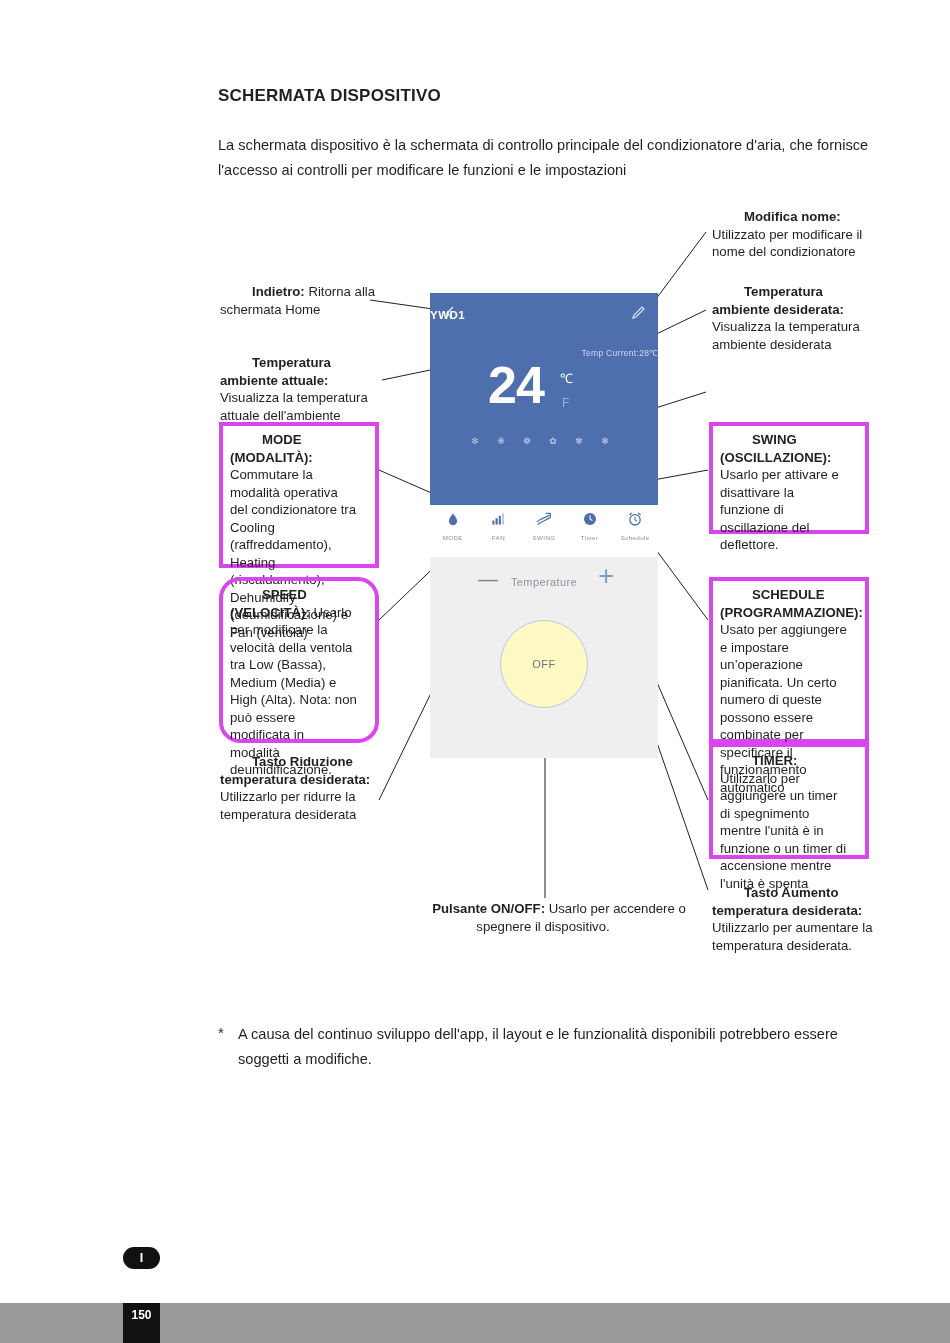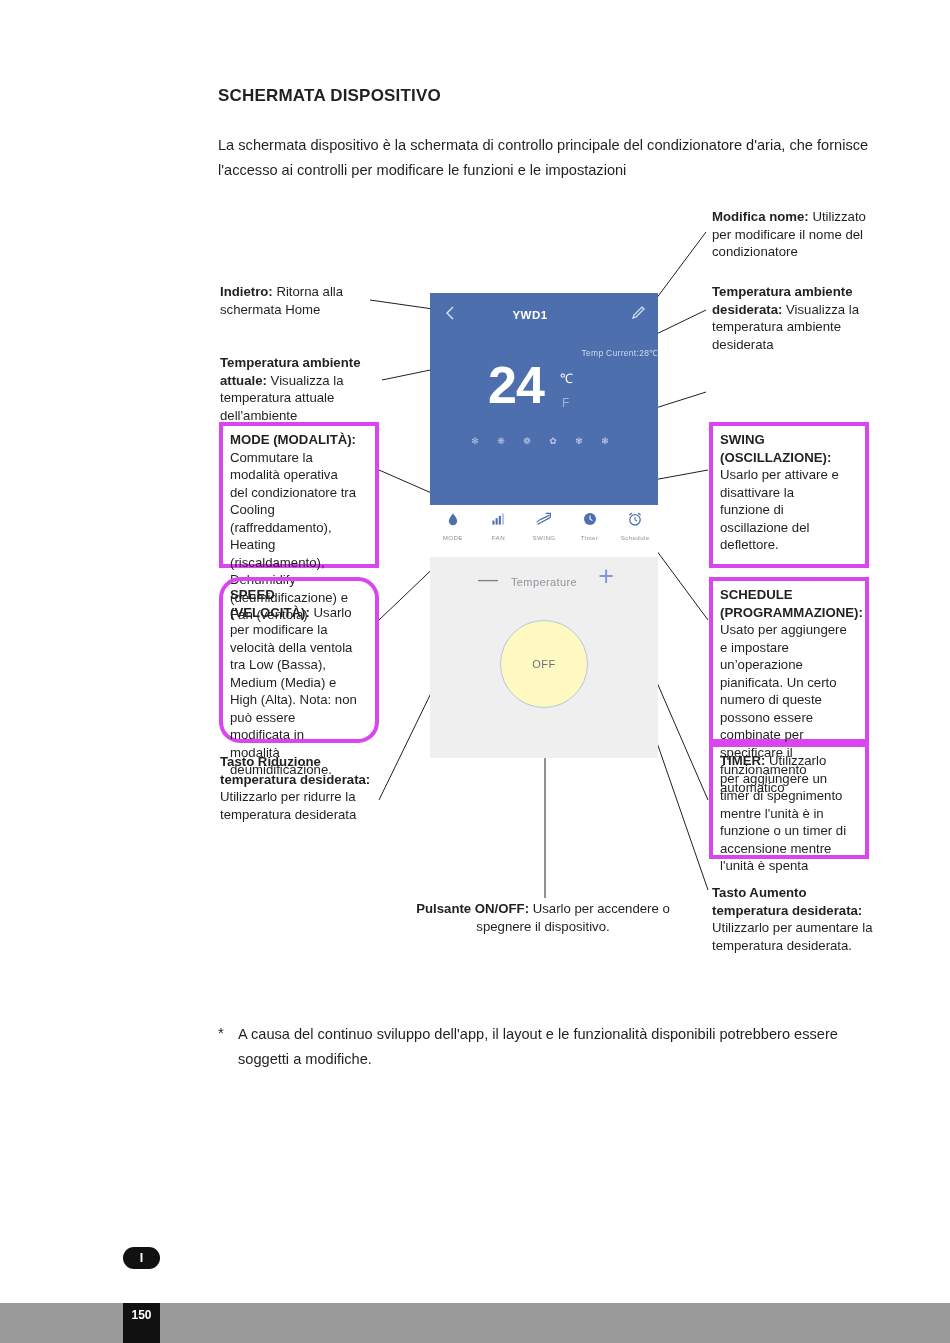--- a/index.html
+++ b/index.html
@@ -54,21 +54,20 @@
     left: 0; top: 0;
     width: 228px;
     height: 212px;
     background: #4e6fae;
     color: #fff;
   }
   .phone-title {
     position: absolute;
     left: 0; top: 16px;
     width: 200px;
-    text-align: center;
     font-size: 11.5px;
     font-weight: bold;
     letter-spacing: 0.5px;
     color: #ffffff;
   }
   .nav-back {
     position: absolute;
     left: 12px;
     top: 12px;
     width: 16px;
@@ -206,21 +205,21 @@
     align-items: center;
     justify-content: center;
   }
 
   
   .callout {
     position: absolute;
     font-size: 13.2px;
     line-height: 17.5px;
   }
-  .callout b { font-weight: bold; }
+  .callout b { font-weight: bold; margin-left: 32px; }
   .boxed {
     border: 4px solid #d946ef;
     padding: 5px 18px 6px 7px;
     box-sizing: border-box;
   }
 
   
   svg.leaders {
     position: absolute;
     left: 0; top: 0;
@@ -428,21 +427,21 @@
   </div>
 
   <div class="callout boxed" style="left:219px; top:577px; width:160px; height:166px;border-radius:21px;">
     <b>SPEED (VELOCITÀ):</b><span> Usarlo per modificare la velocità della ventola tra Low (Bassa), Medium (Media) e High (Alta). Nota: non può  essere modificata in modalità deumidificazione.</span>
   </div>
 
   <div class="callout" style="left:220px; top:753px; width:162px;">
     <b>Tasto Riduzione temperatura desiderata:</b><span> Utilizzarlo per ridurre la temperatura desiderata</span>
   </div>
 
-  <div class="callout boxed" style="left:709px; top:422px; width:160px; height:146px;">
+  <div class="callout boxed" style="left:709px; top:422px; width:160px; height:112px;">
     <b>SWING (OSCILLAZIONE):</b><span> Usarlo per attivare e disattivare la funzione di oscillazione del deflettore.</span>
   </div>
 
   <div class="callout boxed" style="left:709px; top:577px; width:160px; height:166px;">
     <b>SCHEDULE (PROGRAMMAZIONE):</b><span> Usato per aggiungere e impostare un’operazione pianificata. Un certo numero di queste possono essere combinate per specificare il funzionamento automatico</span>
   </div>
 
   <div class="callout boxed" style="left:709px; top:743px; width:160px; height:116px;">
     <b>TIMER:</b><span> Utilizzarlo per aggiungere un timer di spegnimento mentre l'unità è in funzione o un timer di accensione mentre l'unità è spenta</span>
   </div>

